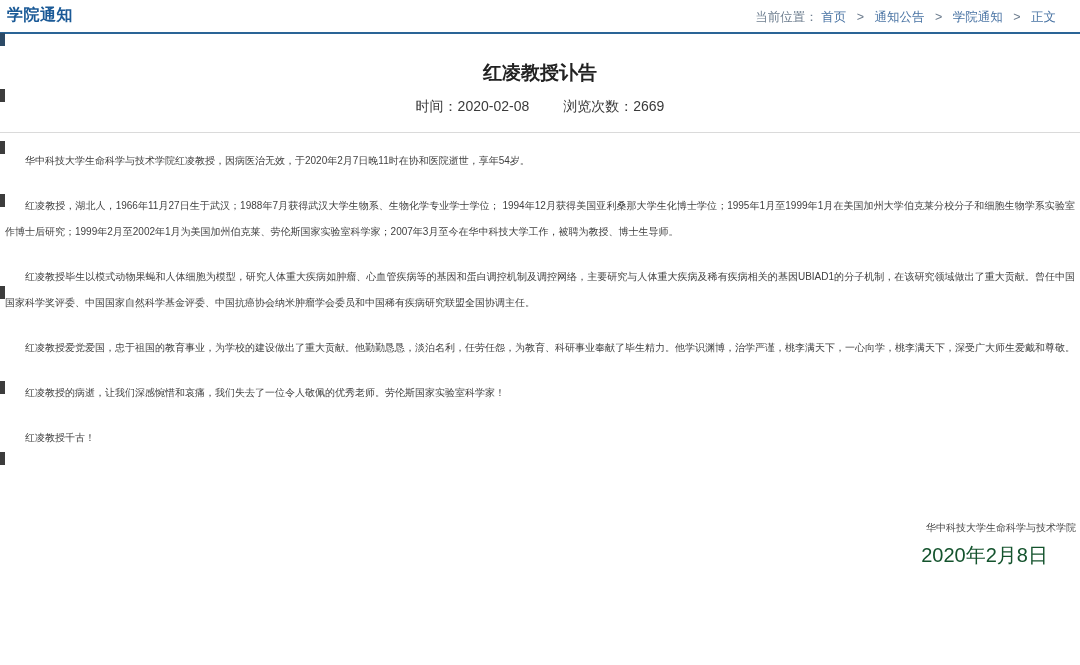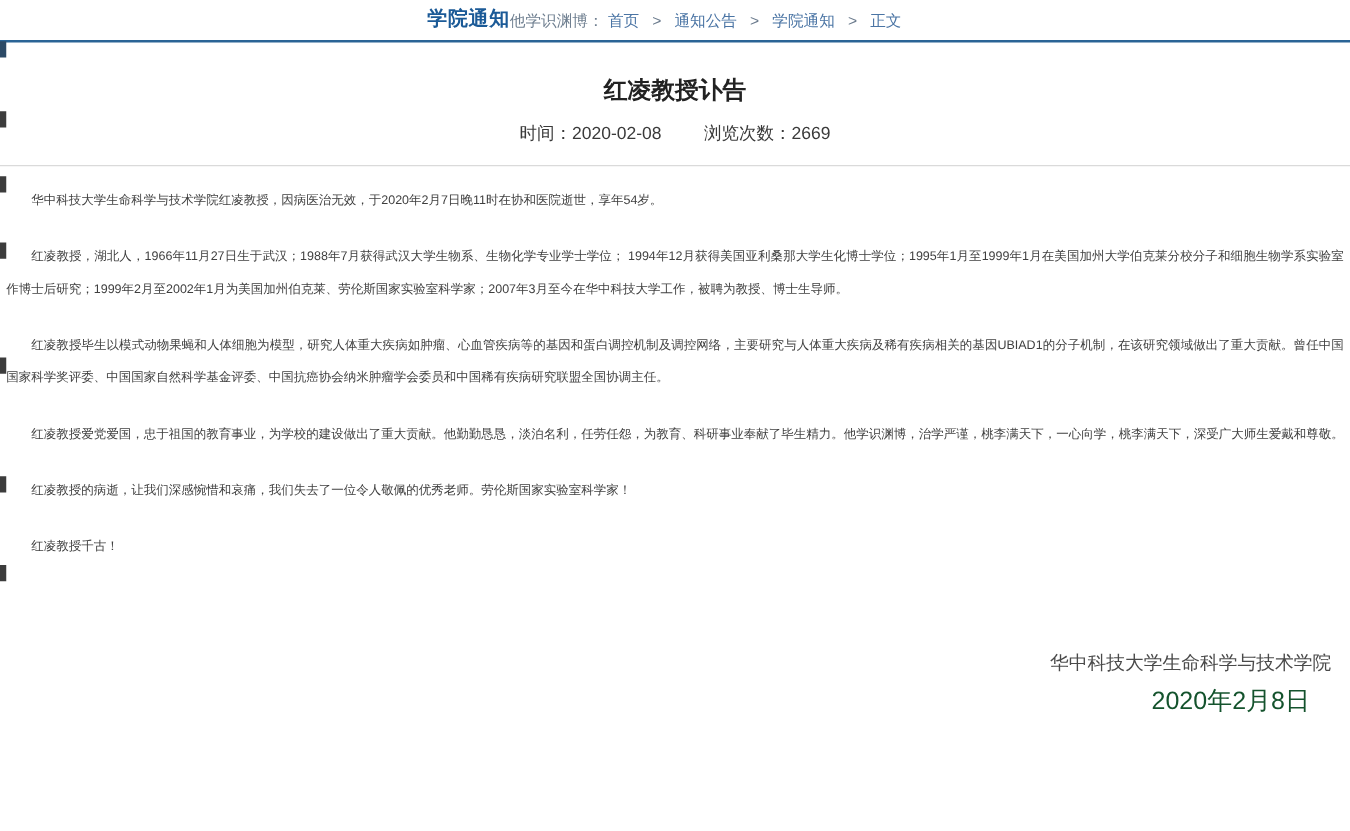--- a/index.html
+++ b/index.html
@@ -13,21 +13,21 @@
   }
   .page {
     position: relative;
     width: 1080px;
     height: 665px;
     background: #fff;
   }
   
   .topbar {
     display: flex;
-    justify-content: center;
+    justify-content: space-between;
     align-items: flex-end;
     padding: 5px 24px 6px 7px;
   }
   .section-title {
     font-size: 16px;
     font-weight: bold;
     color: #1b5a97;
     letter-spacing: 0.5px;
   }
   .breadcrumb {
@@ -77,22 +77,22 @@
     color: #3f3f3f;
     text-align: justify;
   }
   .content p {
     margin: 0 0 19px 0;
     text-indent: 2em;
   }
   .signature {
     margin-top: 70px;
     text-align: right;
-    padding-right: 15px;
-    font-size: 15px;
+    padding-right: 4px;
+    font-size: 10px;
     color: #4a4a4a;
   }
   .sig-date {
     margin-top: 7px;
     text-align: right;
     padding-right: 32px;
     font-size: 20px;
     color: #14532d;
   }
   
@@ -106,21 +106,21 @@
   .edge-artifact.blue { background: #2c4a66; }
 </style>
 </head>
 <body>
 
 <div class="page">
 
   <header class="topbar">
     <div class="section-title">学院通知</div>
     <nav class="breadcrumb">
-      <span class="bc-label">他学识渊博：</span>
+      <span class="bc-label">当前位置：</span>
       <a class="bc-link">首页</a>
       <span class="bc-sep">&gt;</span>
       <a class="bc-link">通知公告</a>
       <span class="bc-sep">&gt;</span>
       <a class="bc-link">学院通知</a>
       <span class="bc-sep">&gt;</span>
       <a class="bc-link">正文</a>
     </nav>
   </header>
 

